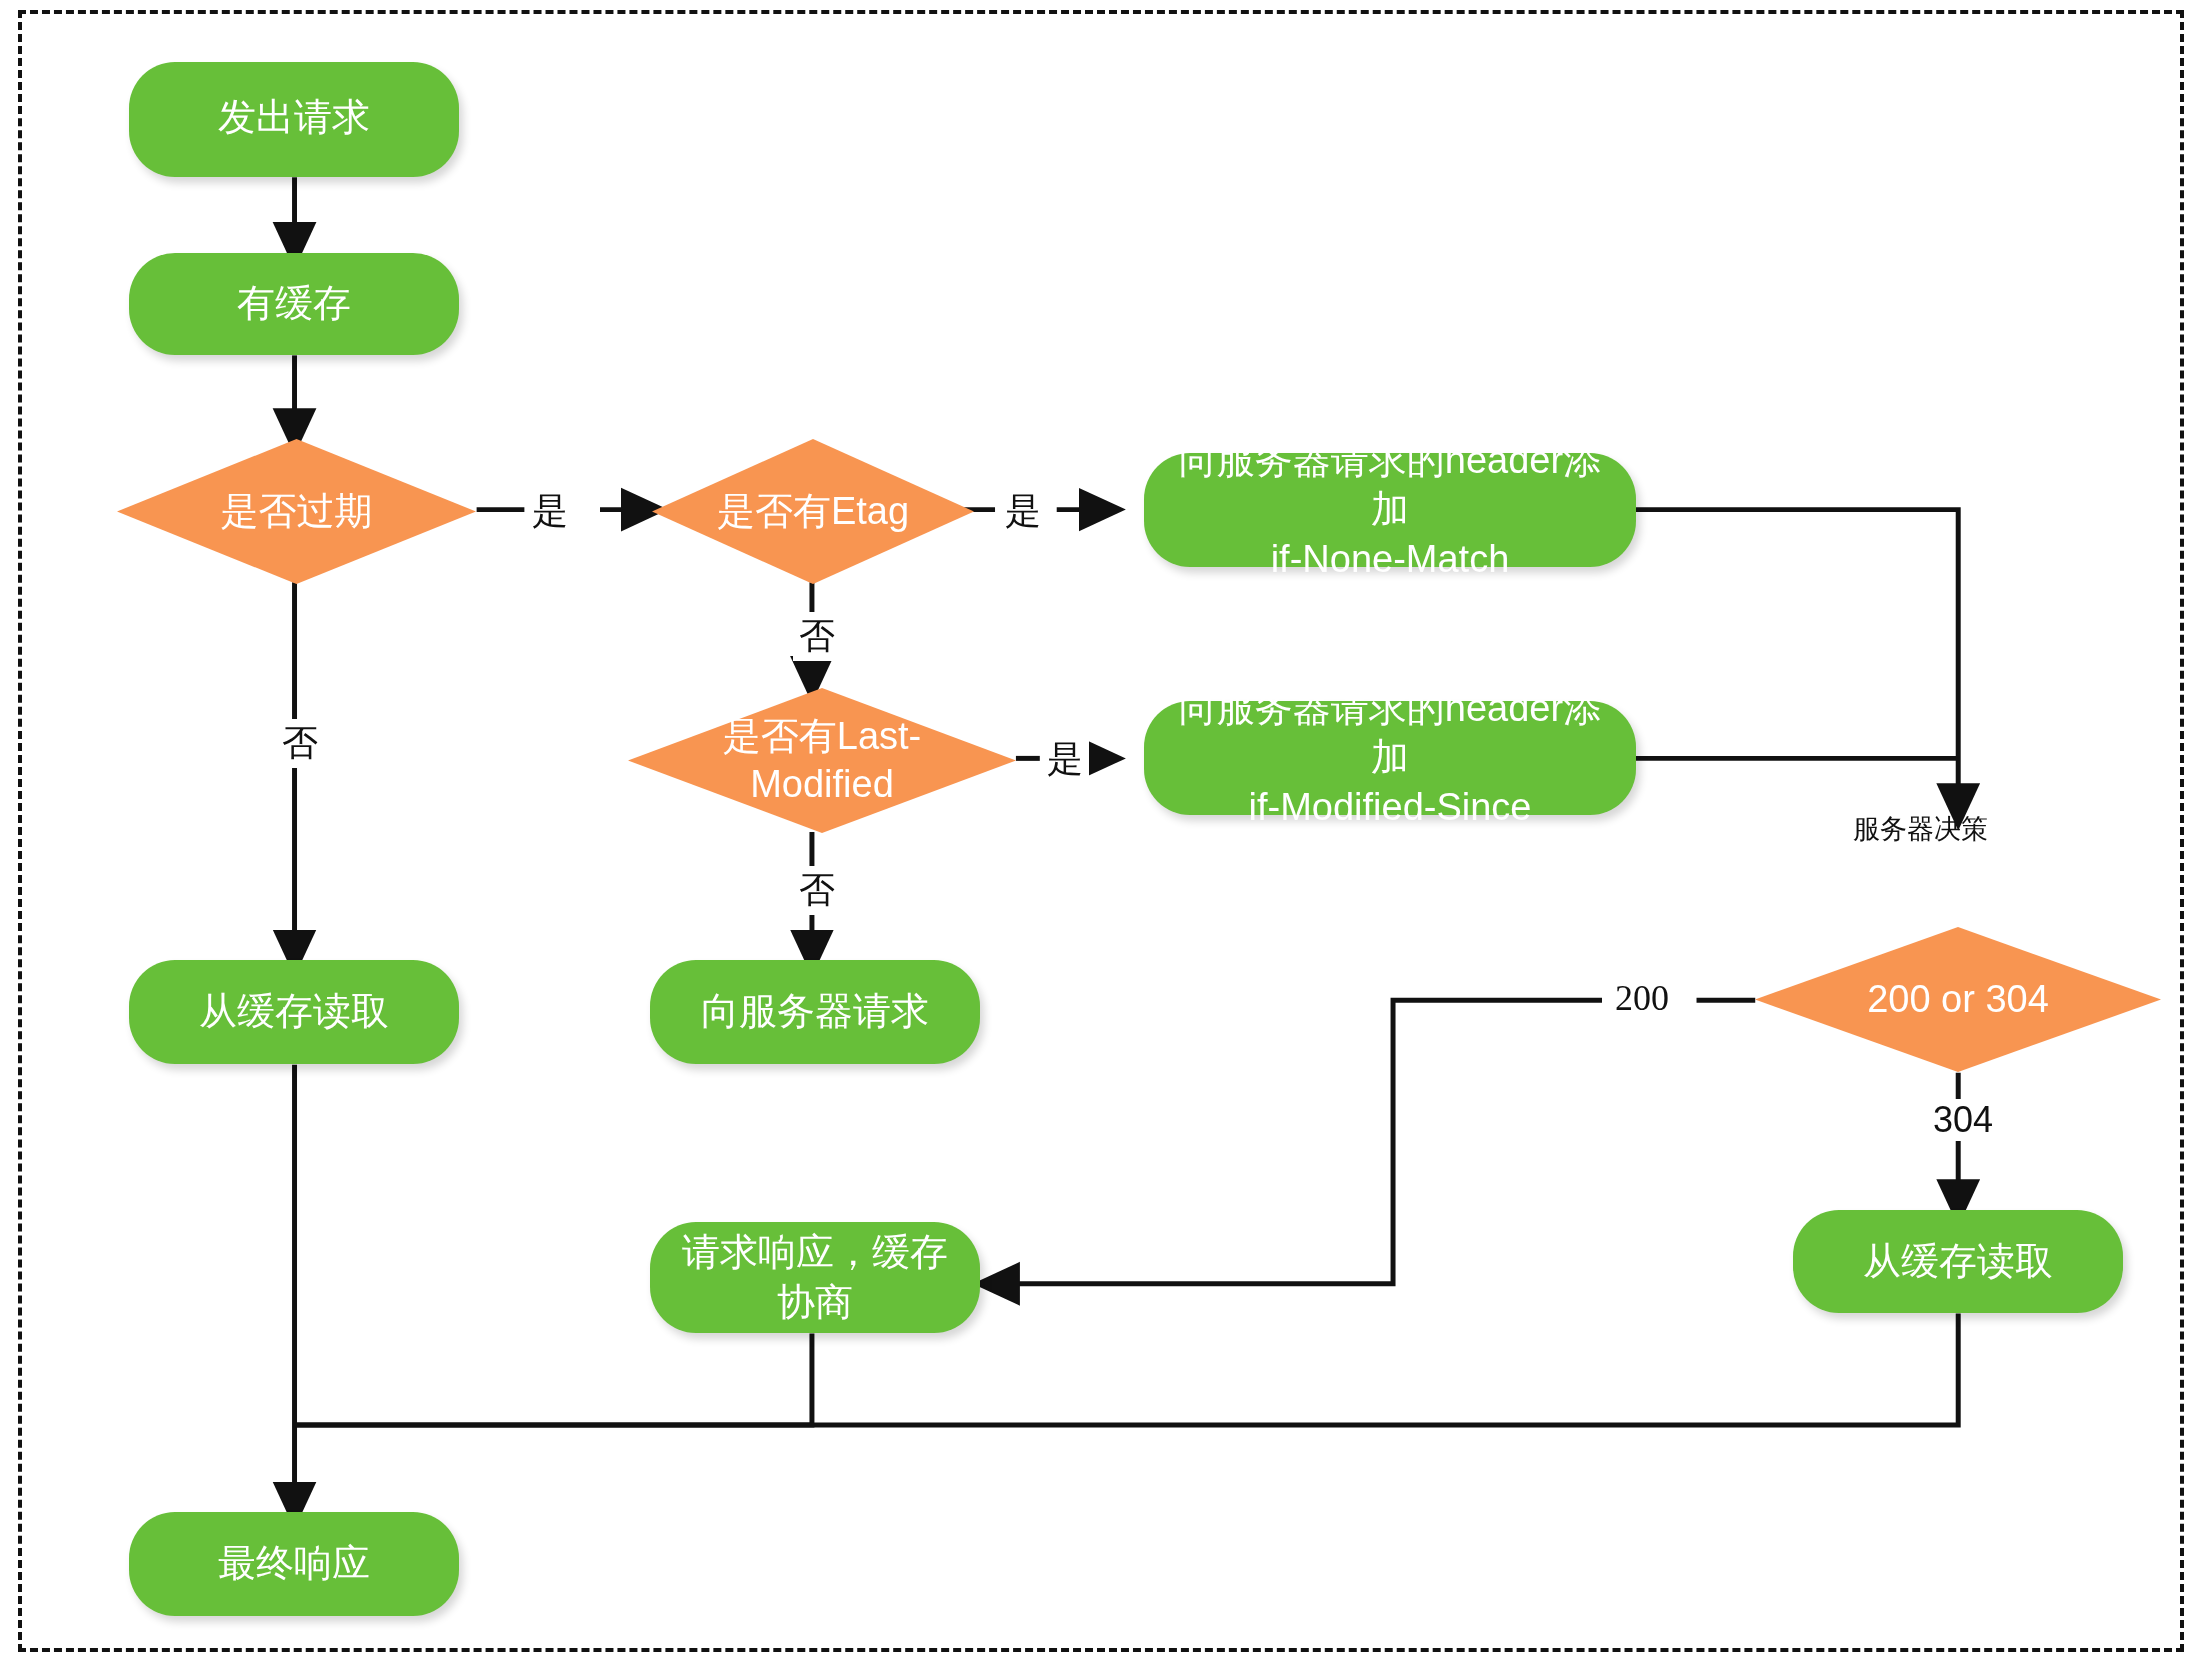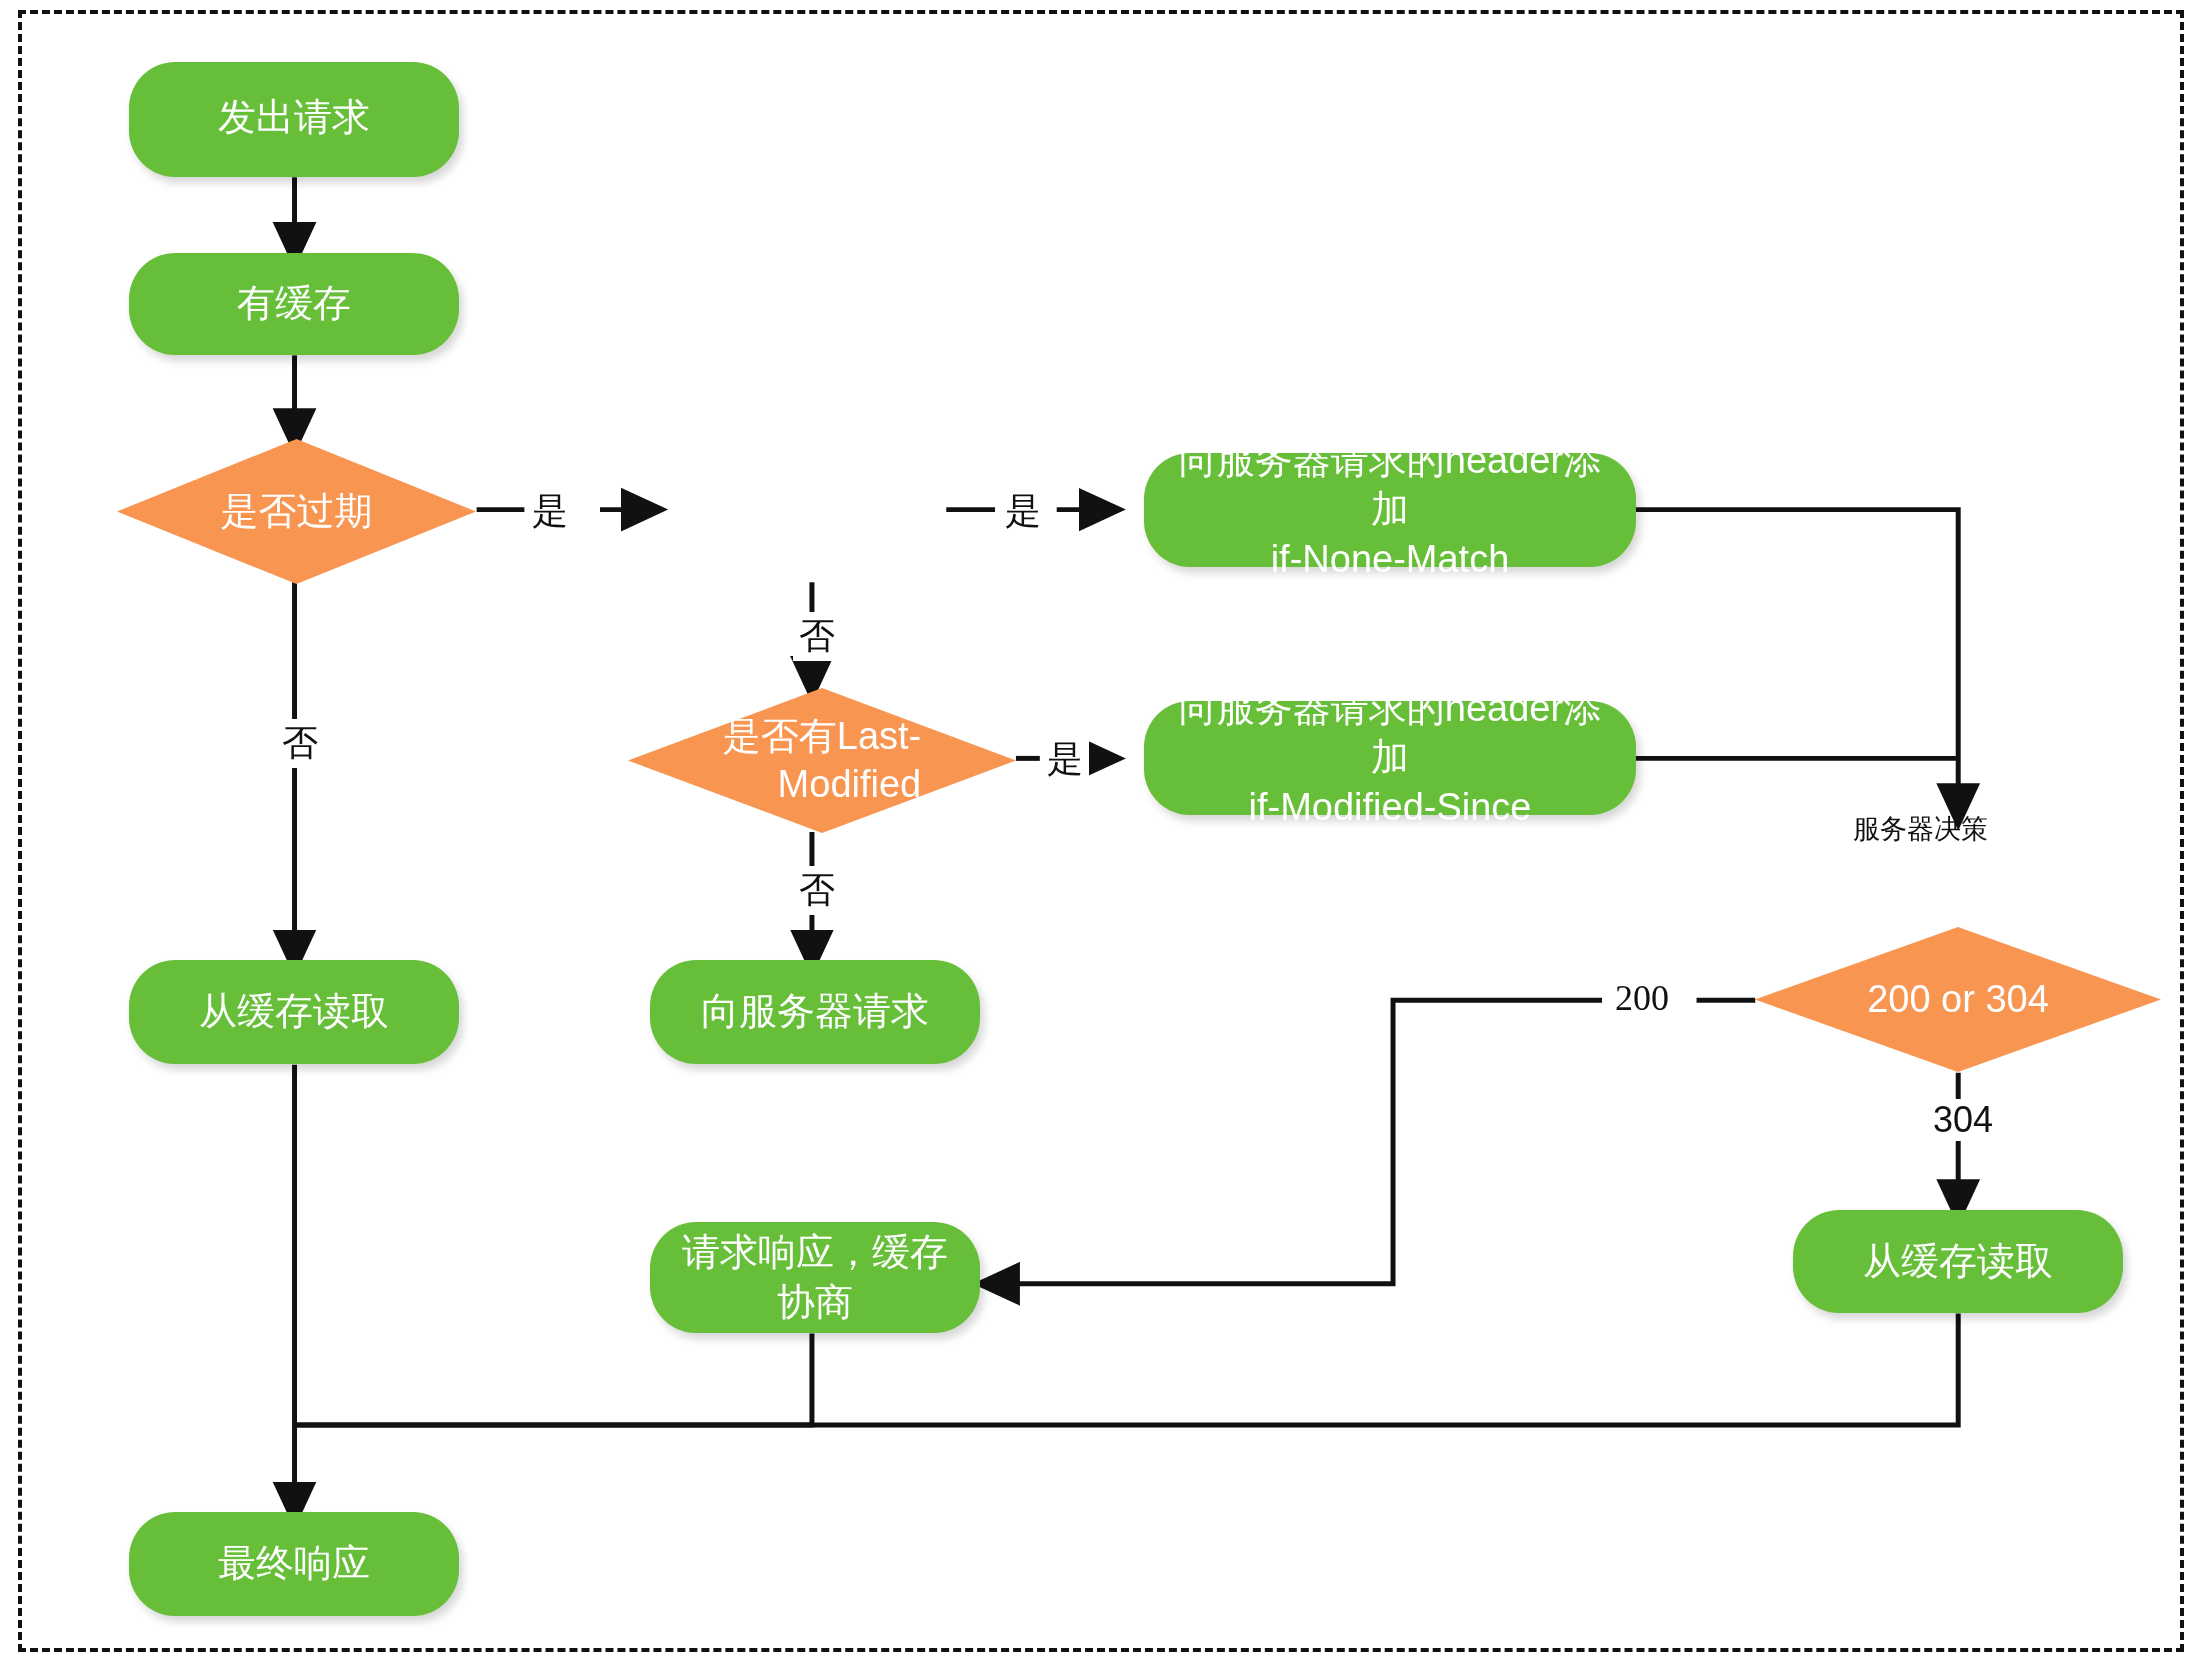--- a/index.html
+++ b/index.html
@@ -37,21 +37,21 @@
     display:flex;align-items:center;justify-content:center;
   }
   .decision-shape{
     position:absolute;left:0;top:0;width:100%;height:100%;
     background:#f89551;
     clip-path:polygon(50% 0%,100% 50%,50% 100%,0% 50%);
     filter:drop-shadow(4px 6px 7px rgba(0,0,0,0.17));
   }
   .decision-label{
     position:relative;
-    color:#ffffff;font-size:38px;text-align:right;
+    color:#ffffff;font-size:38px;text-align:center;
     line-height:1.26;white-space:pre-line;
     pointer-events:none;
   }
   .edge-label{
     position:absolute;
     color:#111111;
     font-size:36px;
     background:#ffffff;
     padding:0 6px;
     white-space:nowrap;
@@ -134,20 +134,24 @@
 
   <div class="node proc" style="left:1793px;top:1210px;width:330px;height:103px;">从缓存读取</div>
 
   <div class="node proc" style="left:129px;top:1512px;width:330px;height:104px;">最终响应</div>
 
   <div class="decision-wrap" style="left:117px;top:439px;width:359px;height:145px;">
     <div class="decision-shape"></div>
     <div class="decision-label">是否过期</div>
   </div>
 
+  <div class="decision-wrap" style="left:652px;top:439px;width:322px;height:145px;">
+    <div class="decision-shape"></div>
+    <div class="decision-label">是否有Etag</div>
+  </div>
 
   <div class="decision-wrap" style="left:628px;top:688px;width:388px;height:145px;">
     <div class="decision-shape"></div>
     <div class="decision-label">是否有Last-
 Modified</div>
   </div>
 
   <div class="decision-wrap" style="left:1755px;top:927px;width:406px;height:145px;">
     <div class="decision-shape"></div>
     <div class="decision-label">200 or 304</div>

